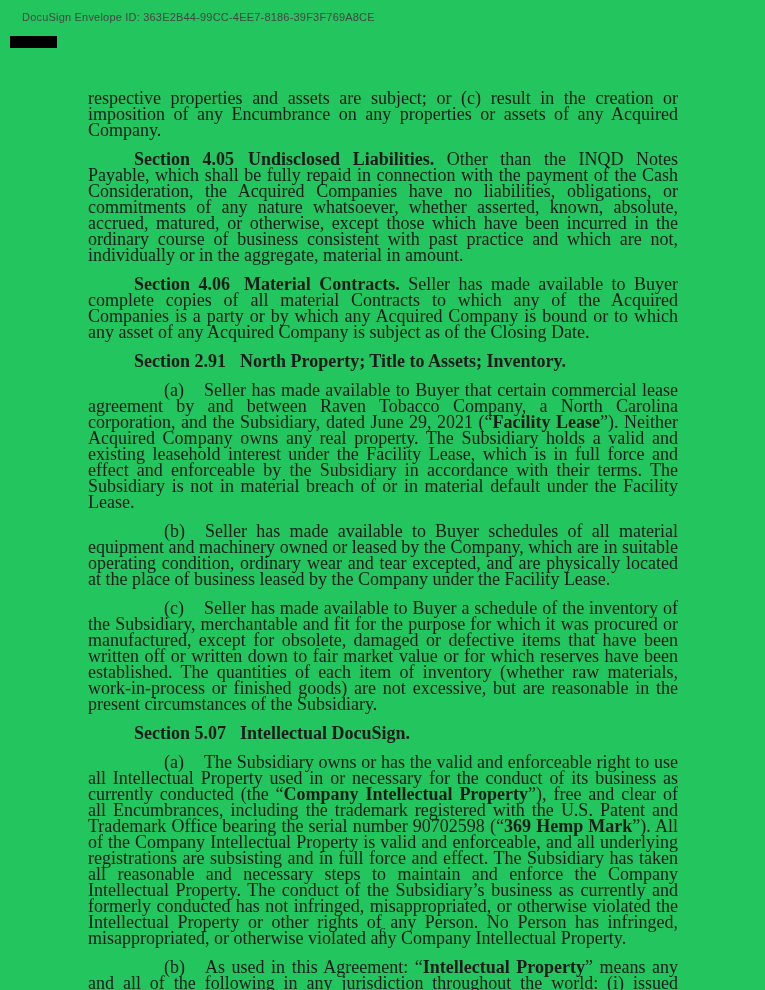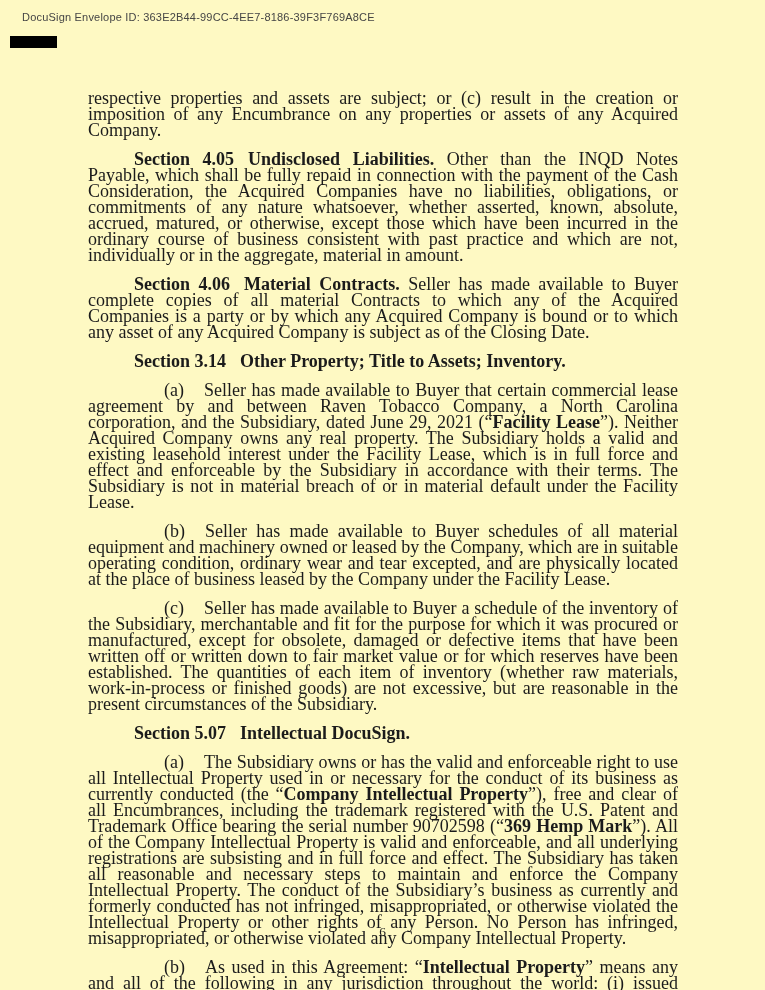--- a/index.html
+++ b/index.html
@@ -1,20 +1,20 @@
 <!DOCTYPE html>
 <html><head>
 <meta charset="utf-8">
 <style>
   html, body { margin: 0; padding: 0; background: #ffffff; }
   .page {
     position: relative;
     width: 765px;
     height: 990px;
-    background: #fef9c3;
+    background: #22c55e;
     overflow: hidden;
     font-family: "Liberation Serif", serif;
     color: #1b1b1b;
   }
   .docusign-header {
     position: absolute;
     left: 22px;
     top: 11px;
     font-family: "Liberation Sans", sans-serif;
     font-size: 11px;
@@ -59,21 +59,21 @@
 
 <div class="page">
   <div class="docusign-header">DocuSign Envelope ID: 363E2B44-99CC-4EE7-8186-39F3F769A8CE</div>
 
   <div class="scan-mark"></div>
 
   <main class="content">
       <p class="para"><span>respective properties and assets are subject; or (c) result in the creation or imposition of any Encumbrance on any properties or assets of any Acquired Company.</span></p>
       <p class="para indent-section"><span class="b">Section 4.05</span><span class="gap" style="width: 14px;"></span><span class="b">Undisclosed Liabilities.</span><span> Other than the INQD Notes Payable, which shall be fully repaid in connection with the payment of the Cash Consideration, the Acquired Companies have no liabilities, obligations, or commitments of any nature whatsoever, whether asserted, known, absolute, accrued, matured, or otherwise, except those which have been incurred in the ordinary course of business consistent with past practice and which are not, individually or in the aggregate, material in amount.</span></p>
       <p class="para indent-section"><span class="b">Section 4.06</span><span class="gap" style="width: 14px;"></span><span class="b">Material Contracts.</span><span> Seller has made available to Buyer complete copies of all material Contracts to which any of the Acquired Companies is a party or by which any Acquired Company is bound or to which any asset of any Acquired Company is subject as of the Closing Date.</span></p>
-      <p class="para indent-section"><span class="b">Section 3.14</span><span class="gap" style="width: 14px;"></span><span class="b">Other Property; Title to Assets; Inventory.</span></p>
+      <p class="para indent-section"><span class="b">Section 2.91</span><span class="gap" style="width: 14px;"></span><span class="b">North Property; Title to Assets; Inventory.</span></p>
       <p class="para indent-sub"><span>(a)</span><span class="gap" style="width: 20px;"></span><span>Seller has made available to Buyer that certain commercial lease agreement by and between Raven Tobacco Company, a North Carolina corporation, and the Subsidiary, dated June 29, 2021 (“</span><span class="b">Facility Lease</span><span>”). Neither Acquired Company owns any real property. The Subsidiary holds a valid and existing leasehold interest under the Facility Lease, which is in full force and effect and enforceable by the Subsidiary in accordance with their terms. The Subsidiary is not in material breach of or in material default under the Facility Lease.</span></p>
       <p class="para indent-sub"><span>(b)</span><span class="gap" style="width: 20px;"></span><span>Seller has made available to Buyer schedules of all material equipment and machinery owned or leased by the Company, which are in suitable operating condition, ordinary wear and tear excepted, and are physically located at the place of business leased by the Company under the Facility Lease.</span></p>
       <p class="para indent-sub"><span>(c)</span><span class="gap" style="width: 20px;"></span><span>Seller has made available to Buyer a schedule of the inventory of the Subsidiary, merchantable and fit for the purpose for which it was procured or manufactured, except for obsolete, damaged or defective items that have been written off or written down to fair market value or for which reserves have been established. The quantities of each item of inventory (whether raw materials, work-in-process or finished goods) are not excessive, but are reasonable in the present circumstances of the Subsidiary.</span></p>
       <p class="para indent-section"><span class="b">Section 5.07</span><span class="gap" style="width: 14px;"></span><span class="b">Intellectual DocuSign.</span></p>
       <p class="para indent-sub"><span>(a)</span><span class="gap" style="width: 20px;"></span><span>The Subsidiary owns or has the valid and enforceable right to use all Intellectual Property used in or necessary for the conduct of its business as currently conducted (the “</span><span class="b">Company Intellectual Property</span><span>”), free and clear of all Encumbrances, including the trademark registered with the U.S. Patent and Trademark Office bearing the serial number 90702598 (“</span><span class="b">369 Hemp Mark</span><span>”). All of the Company Intellectual Property is valid and enforceable, and all underlying registrations are subsisting and in full force and effect. The Subsidiary has taken all reasonable and necessary steps to maintain and enforce the Company Intellectual Property. The conduct of the Subsidiary’s business as currently and formerly conducted has not infringed, misappropriated, or otherwise violated the Intellectual Property or other rights of any Person. No Person has infringed, misappropriated, or otherwise violated any Company Intellectual Property.</span></p>
       <p class="para indent-sub"><span>(b)</span><span class="gap" style="width: 20px;"></span><span>As used in this Agreement: “</span><span class="b">Intellectual Property</span><span>” means any and all of the following in any jurisdiction throughout the world: (i) issued patents and patent applications; (ii) trademarks (including the 369 Hemp Mark), service marks, trade names, and other similar indicia of source or origin, together with the goodwill connected with the use of and symbolized by, and</span></p>
     </main>
 
   <div class="page-number">6</div>
 </div>

